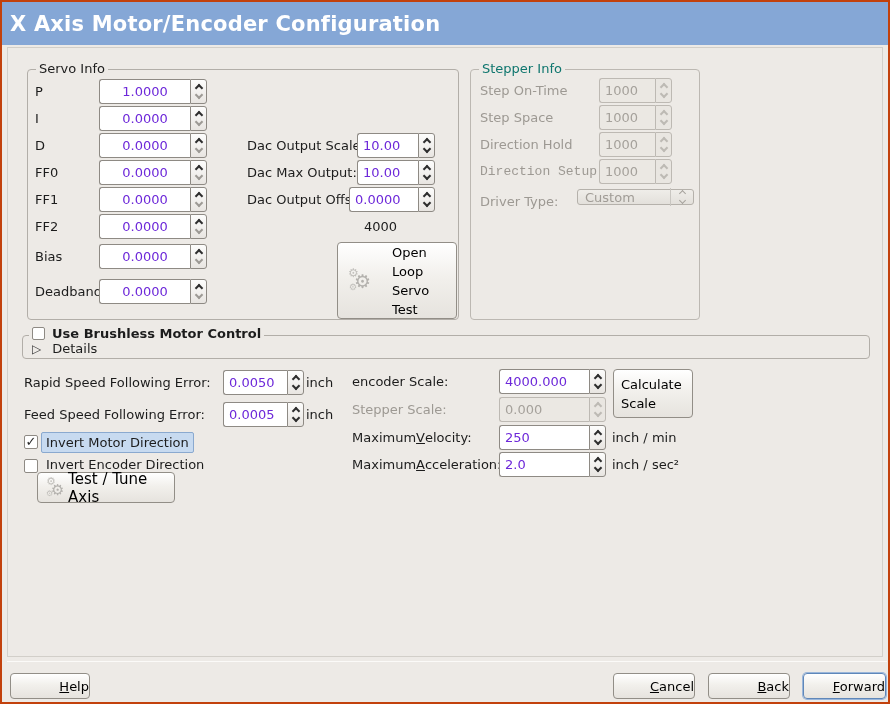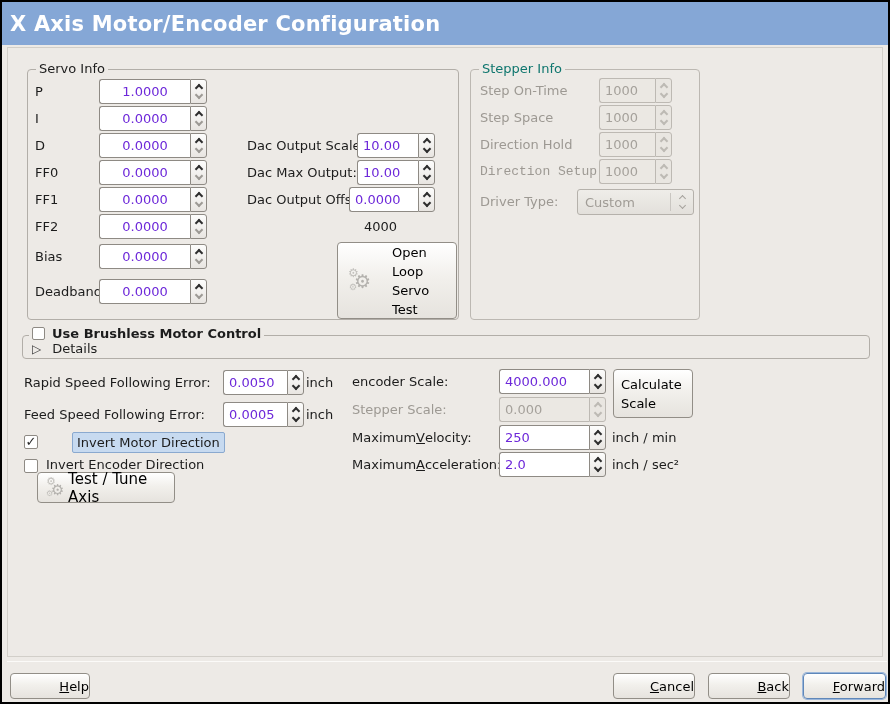--- a/index.html
+++ b/index.html
@@ -1,18 +1,18 @@
 <!DOCTYPE html>
 <html><head>
 <meta charset="utf-8">
 <style>
   * { margin:0; padding:0; box-sizing:border-box; }
   html,body { width:890px; height:704px; }
   body { font-family:"DejaVu Sans","Liberation Sans",sans-serif; font-size:13px; color:#1c1c1c; }
-  .window { position:relative; width:890px; height:704px; background:#edeae6; border:2px solid #000000; overflow:hidden; }
+  .window { position:relative; width:890px; height:704px; background:#edeae6; border:2px solid #c2410c; overflow:hidden; }
   .titlebar { position:absolute; left:0; top:0; width:886px; height:43px; background:#85a7d6; display:flex; align-items:center; padding-left:8px; }
   .titlebar .title { font-size:21px; font-weight:bold; color:#ffffff; letter-spacing:.2px; }
   .content { position:absolute; left:5px; top:45px; width:876px; height:610px; border:1px solid #d2cfc9; }
 
   .frame { position:absolute; border:1px solid #b2aea8; border-radius:4px; }
   .flabel { position:absolute; top:-9px; left:8px; background:#edeae6; padding:0 3px; white-space:nowrap; }
   .flabel.gray { color:#0f766e; }
 
   .lab { position:absolute; height:25px; display:flex; align-items:center; white-space:nowrap; }
   .lab.gray { color:#9d9993; }
@@ -28,27 +28,27 @@
   .chv.lt { border-color:#9d9a95; }
   .disabled .entry { background:#ebe8e3; border-color:#bdb9b3; color:#a5a19b; }
   .disabled .spinner { border-color:#bdb9b3; background:#e9e6e1; }
   .disabled .chv { border-color:#bdbab4; }
 
   .btn { position:absolute; background:linear-gradient(#ffffff,#f2f0ec 45%,#e6e3de); border:1px solid #928e87; border-radius:4px; display:flex; align-items:center; justify-content:flex-end; color:#000; }
   .btn.focus { border-color:#5f87b9; box-shadow:0 0 0 1px #9ab6da; }
 
   .cb { position:absolute; width:14px; height:14px; background:#ffffff; border:1px solid #8e8a84; border-radius:2px; display:flex; align-items:center; justify-content:center; }
   .cb .mark { font-size:13px; font-weight:bold; color:#2a2a2a; line-height:1; margin-top:-2px; }
-  .hl-label { position:absolute; height:21px; display:flex; align-items:center; padding:0 4px; background:#c7daf0; border:1px solid #8aa9cf; border-radius:2px; white-space:nowrap;margin-left:31px; }
+  .hl-label { position:absolute; height:21px; display:flex; align-items:center; padding:0 4px; background:#c7daf0; border:1px solid #8aa9cf; border-radius:2px; white-space:nowrap; }
 
   .gears { position:relative; display:inline-block; }
   .gears .g1 { position:absolute; color:#b3b1ad; }
   .gears .g2 { position:absolute; color:#c2c0bc; }
 
-  .combo { position:absolute; display:flex; align-items:center; height:26px; border:1px solid #b5b1ab; border-radius:3px; background:linear-gradient(#efede9,#e3e0db); color:#a09c96; padding-left:7px; }
+  .combo { position:absolute; display:flex; align-items:center; height:16px; border:1px solid #b5b1ab; border-radius:3px; background:linear-gradient(#efede9,#e3e0db); color:#a09c96; padding-left:7px; }
   .combo .sep { width:1px; height:18px; background:#c9c6c1; margin-left:auto; }
   .combo .arrows { width:22px; display:flex; flex-direction:column; align-items:center; justify-content:center; }
   .combo .chv { width:5px; height:5px; border-width:1.5px; border-color:#a5a29c; }
   .combo .chv.up { margin:0 0 1px 0; }
   .combo .chv.dn { margin:1px 0 0 0; }
 
   .expander-tri { font-size:12px; color:#3a3a3a; }
   .sepline { position:absolute; left:5px; width:880px; height:1px; background:#d7d4ce; border-bottom:1px solid #fbfaf8; }
   u { text-decoration:underline; }
 </style>

